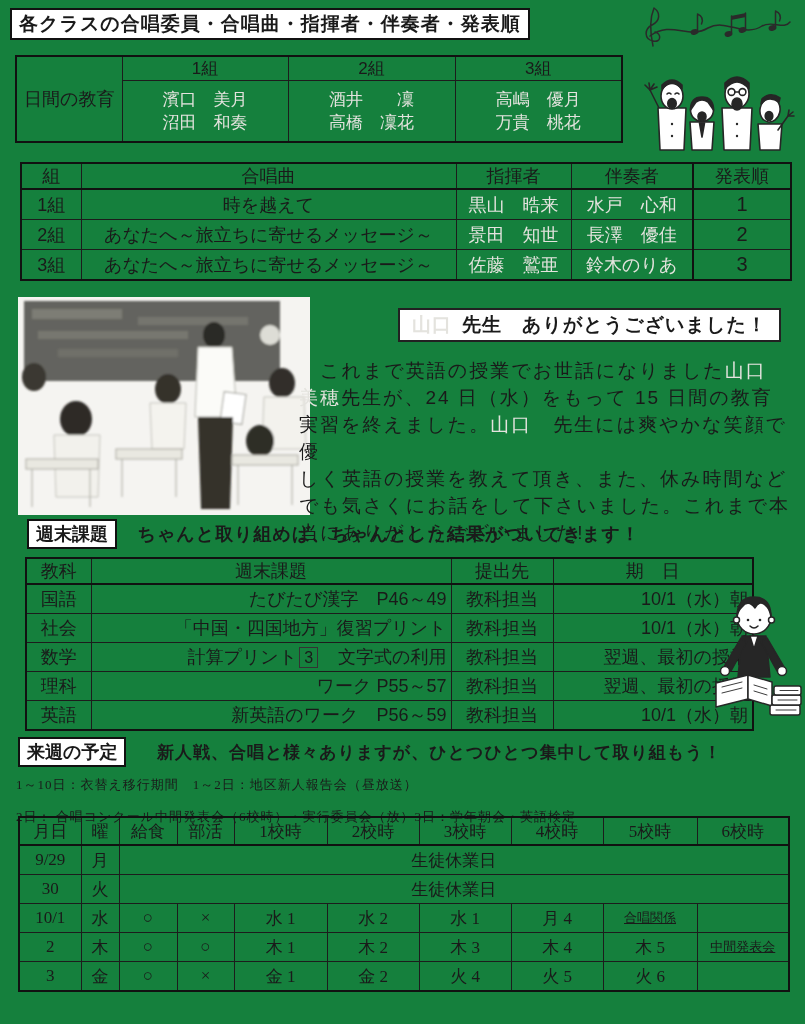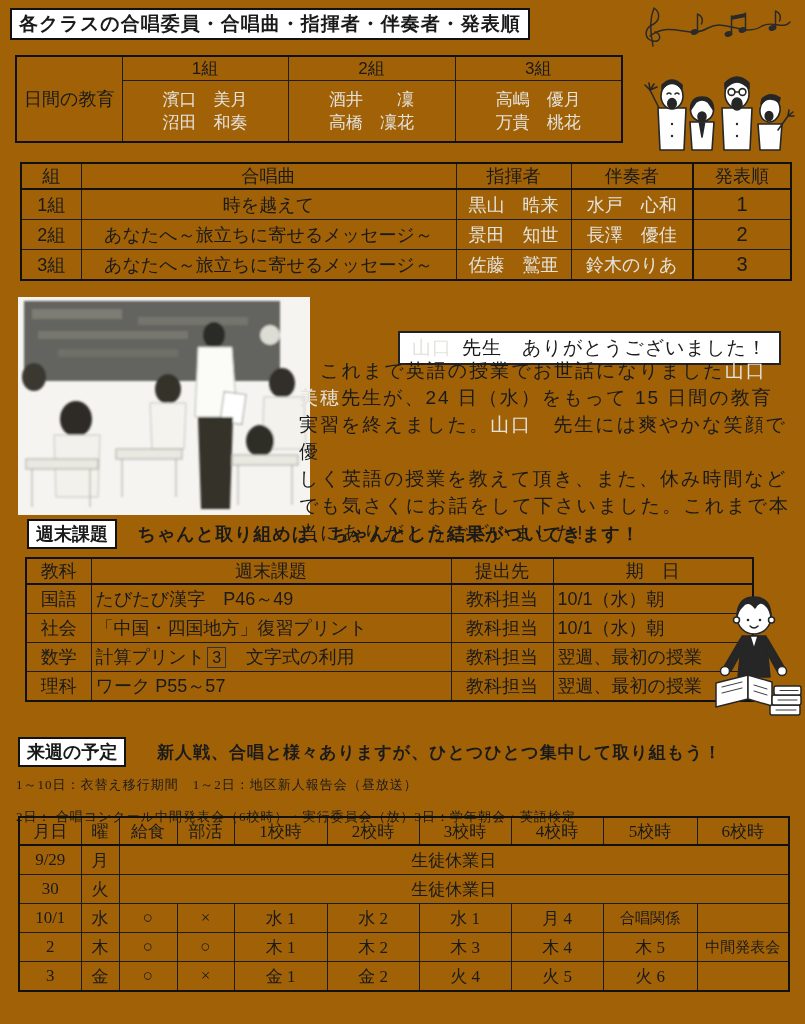--- a/index.html
+++ b/index.html
@@ -1,48 +1,48 @@
 <!DOCTYPE html>
 <html><head>
 <meta charset="utf-8">
 <style>
   html,body{margin:0;padding:0;background:#fff;}
-  .page{position:relative;width:805px;height:1024px;background:#a16207;
+  .page{position:relative;width:805px;height:1024px;background:#15803d;
         font-family:"Liberation Sans",sans-serif;color:#1a1a1a;overflow:hidden;}
   .abs{position:absolute;}
   
   .hbox{display:inline-block;border:2px solid #111;padding:1px 7px;font-weight:bold;background:#fff;}
   .headline{font-size:19px;letter-spacing:1px;}
   .smallbox{font-size:18px;border-width:2px;}
   .catch{font-weight:bold;font-size:18px;letter-spacing:1px;}
   
   table{border-collapse:collapse;table-layout:fixed;}
   td,th{border:1px solid #1c1c1c;text-align:center;vertical-align:middle;
         padding:0 4px;overflow:hidden;white-space:nowrap;font-weight:normal;}
   .t-outer{border:2.5px solid #111;}
   .hrow th{border-bottom:2px solid #111;}
-  .left{text-align:left;}
+  .left{text-align:right;}
   .faint{color:#e4e3de;filter:blur(0.5px);}
   .gothic{font-family:"Liberation Sans",sans-serif;}
   .mincho{font-family:"Liberation Serif",serif;}
   .committee{font-size:17px;}
   .committee td{height:29px;}
   .chorus{font-size:18px;}
   .chorus td{height:29px;}
   .thickL{border-left:2px solid #111;}
   .hw{font-size:18px;}
   .hw td{height:28px;}
   .boxed3{display:inline-block;border:1.5px solid #333;padding:0 4px;margin:0 2px;line-height:19px;font-size:16px;}
   .sched{font-size:17px;font-family:"Liberation Serif",serif;}
   .sched th{font-size:17px;}
   .sched td{height:28px;}
-  .sched .tiny{font-size:15px;}
+  .sched .tiny{font-size:13px;text-decoration:underline;}
   
   .para{font-size:19px;line-height:27px;letter-spacing:2px;}
-  .titlebox{border:2px solid #222;padding:2px 12px;font-weight:normal;font-size:19px;letter-spacing:1px;background:#fff;margin-top:23px;}
+  .titlebox{border:2px solid #222;padding:2px 12px;font-weight:bold;font-size:19px;letter-spacing:1px;background:#fff;}
   .notes{font-size:13px;line-height:32px;letter-spacing:1px;}
 </style>
 </head>
 <body>
 
 <div class="page">
 
   <div class="abs" style="left:10px;top:8px;">
     <span class="hbox headline">各クラスの合唱委員・合唱曲・指揮者・伴奏者・発表順</span>
   </div>
@@ -257,20 +257,26 @@
       <td>数学</td>
       <td class="left"><span>計算プリント</span><span class="boxed3">3</span><span>　文字式の利用</span></td>
       <td>教科担当</td>
       <td class="left">翌週、最初の授業</td>
     </tr>
     <tr>
       <td>理科</td>
       <td class="left">ワーク P55～57</td>
       <td>教科担当</td>
       <td class="left">翌週、最初の授業</td>
+    </tr>
+    <tr>
+      <td>英語</td>
+      <td class="left">新英語のワーク　P56～59</td>
+      <td>教科担当</td>
+      <td class="left">10/1（水）朝</td>
     </tr>
   </tbody>
     </table>
 
   <svg class="abs" style="left:712px;top:583px;" width="92" height="152" viewBox="0 0 92 152">
     <g stroke="#262626" stroke-width="1.5" fill="#fff" stroke-linejoin="round" stroke-linecap="round">
       <circle cx="42" cy="34" r="17"></circle>
       <path d="M25,34 Q25,14 42,14 Q59,14 59,34 Q58,26 53,22 Q47,17 43,25 Q36,16 30,24 Q26,28 25,34 Z" fill="#262626"></path>
       <circle cx="24.5" cy="37" r="3"></circle>
       <circle cx="59.5" cy="37" r="3"></circle>

